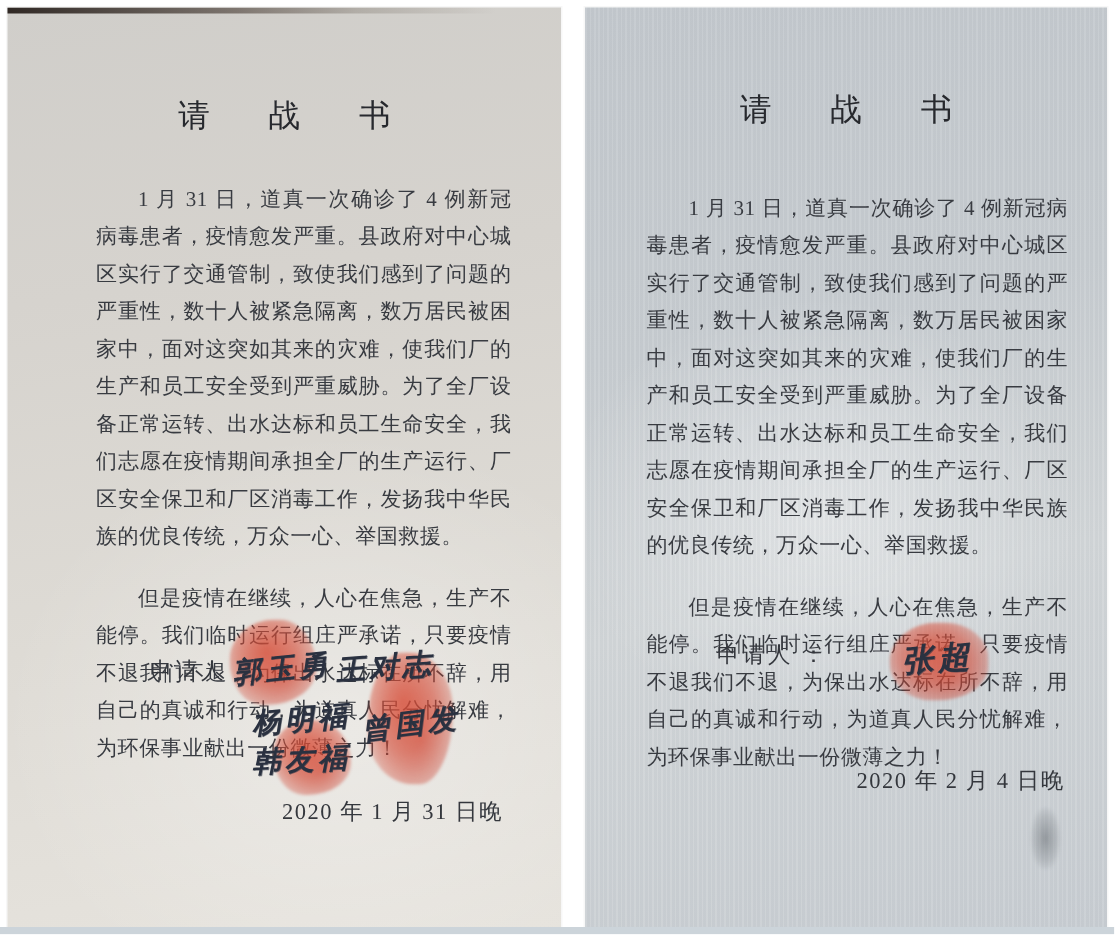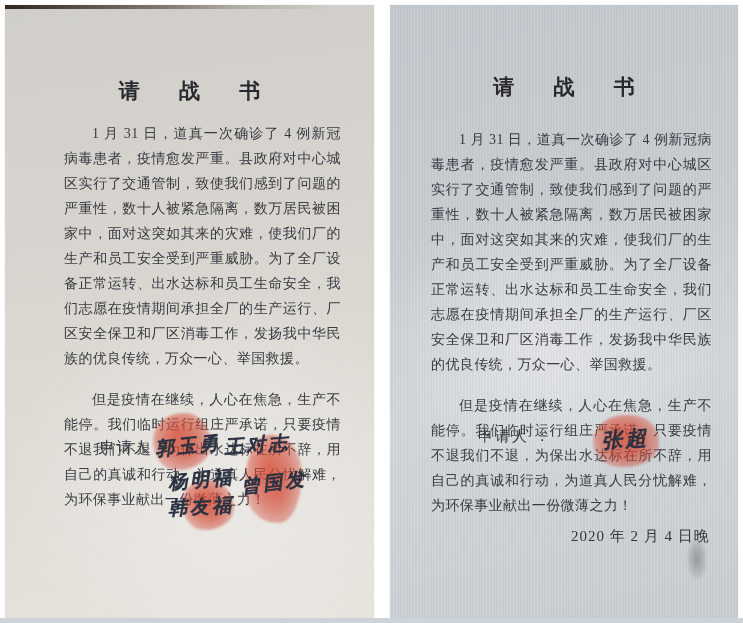--- a/index.html
+++ b/index.html
@@ -29,39 +29,39 @@
   .top-edge{
     position:absolute;top:0;left:-2px;width:345px;height:4px;border-radius:2px;
     background:linear-gradient(90deg, rgba(38,30,26,0.95), rgba(70,58,50,0.6) 45%, rgba(95,85,74,0.28) 68%, rgba(95,85,74,0) 95%);
   }
   .crease{
     position:absolute;border-radius:50%;
     background:radial-gradient(ellipse at 50% 50%, rgba(80,86,92,0.45), rgba(80,86,92,0.15) 55%, rgba(80,86,92,0) 75%);
     filter:blur(1px);
   }
   .title{
-    position:absolute;left:0;right:0;margin:14px;text-align:center;
-    font-size:21px;font-weight:bold;color:#27292e;
+    position:absolute;left:0;right:0;margin:0;text-align:center;
+    font-size:21px;font-weight:normal;color:#27292e;
     letter-spacing:17px;text-indent:17px;
   }
   .photo.left .title{top:58px;}
   .photo.right .title{top:54px;}
 
   .bodytext{position:absolute;color:#383b41;font-size:14px;line-height:25px;text-align:justify;}
   .photo.left  .bodytext{left:43px;right:17px;top:100px;}
   .photo.right .bodytext{left:25px;right:10px;top:106px;}
   .bodytext p{margin:16px;text-indent:2em;letter-spacing:0.4px;}
 
   .applicant{position:absolute;font-size:15px;color:#34373d;letter-spacing:2px;}
   .photo.left  .applicant{left:95px;top:433px;}
   .photo.right .applicant{left:88px;top:422px;}
 
   .dateline{position:absolute;font-size:15px;color:#34373d;letter-spacing:1px;}
   .photo.left  .dateline{left:183px;top:527px;}
-  .photo.right .dateline{left:181px;top:522px;text-align:center;}
+  .photo.right .dateline{left:181px;top:506px;text-align:center;}
 
   .print{
     position:absolute;
     background:
       radial-gradient(ellipse at 42% 38%, rgba(216,78,56,0.75) 0%, rgba(216,78,56,0.45) 42%, rgba(216,78,56,0.16) 66%, rgba(216,78,56,0) 80%),
       radial-gradient(ellipse at 62% 66%, rgba(200,60,44,0.55) 0%, rgba(200,60,44,0.2) 55%, rgba(200,60,44,0) 78%);
     border-radius:55% 45% 60% 40% / 50% 60% 45% 55%;
     filter:blur(1px);
   }
   .sig{
@@ -90,20 +90,21 @@
     <div class="print" style="left:148px;top:408px;width:58px;height:57px;"></div>
     <div class="print" style="left:240px;top:430px;width:57px;height:88px;border-radius:45% 55% 42% 58% / 58% 46% 60% 42%;"></div>
     <div class="print" style="left:177px;top:475px;width:52px;height:50px;border-radius:50% 50% 58% 42% / 46% 58% 44% 58%;"></div>
 
     <span class="sig" style="left:150px;top:428px;transform:rotate(-6deg);">郭玉勇</span>
     <span class="sig" style="left:219px;top:427px;transform:rotate(-4deg);">王对志</span>
     <span class="sig" style="left:163px;top:462px;transform:rotate(-5deg);">杨明福</span>
     <span class="sig" style="left:236px;top:465px;transform:rotate(-7deg);">曾国发</span>
     <span class="sig" style="left:163px;top:489px;transform:rotate(-3deg);">韩友福</span>
 
+    <div class="dateline">2020 年 1 月 31 日晚</div>
   </div>
 
   <div class="photo right">
 
     <h1 class="title">请 战 书</h1>
 
     <div class="bodytext">
       <p>1 月 31 日，道真一次确诊了 4 例新冠病毒患者，疫情愈发严重。县政府对中心城区实行了交通管制，致使我们感到了问题的严重性，数十人被紧急隔离，数万居民被困家中，面对这突如其来的灾难，使我们厂的生产和员工安全受到严重威胁。为了全厂设备正常运转、出水达标和员工生命安全，我们志愿在疫情期间承担全厂的生产运行、厂区安全保卫和厂区消毒工作，发扬我中华民族的优良传统，万众一心、举国救援。</p>
       <p>但是疫情在继续，人心在焦急，生产不能停。我们临时运行组庄严承诺，只要疫情不退我们不退，为保出水达标在所不辞，用自己的真诚和行动，为道真人民分忧解难，为环保事业献出一份微薄之力！</p>
     </div>

